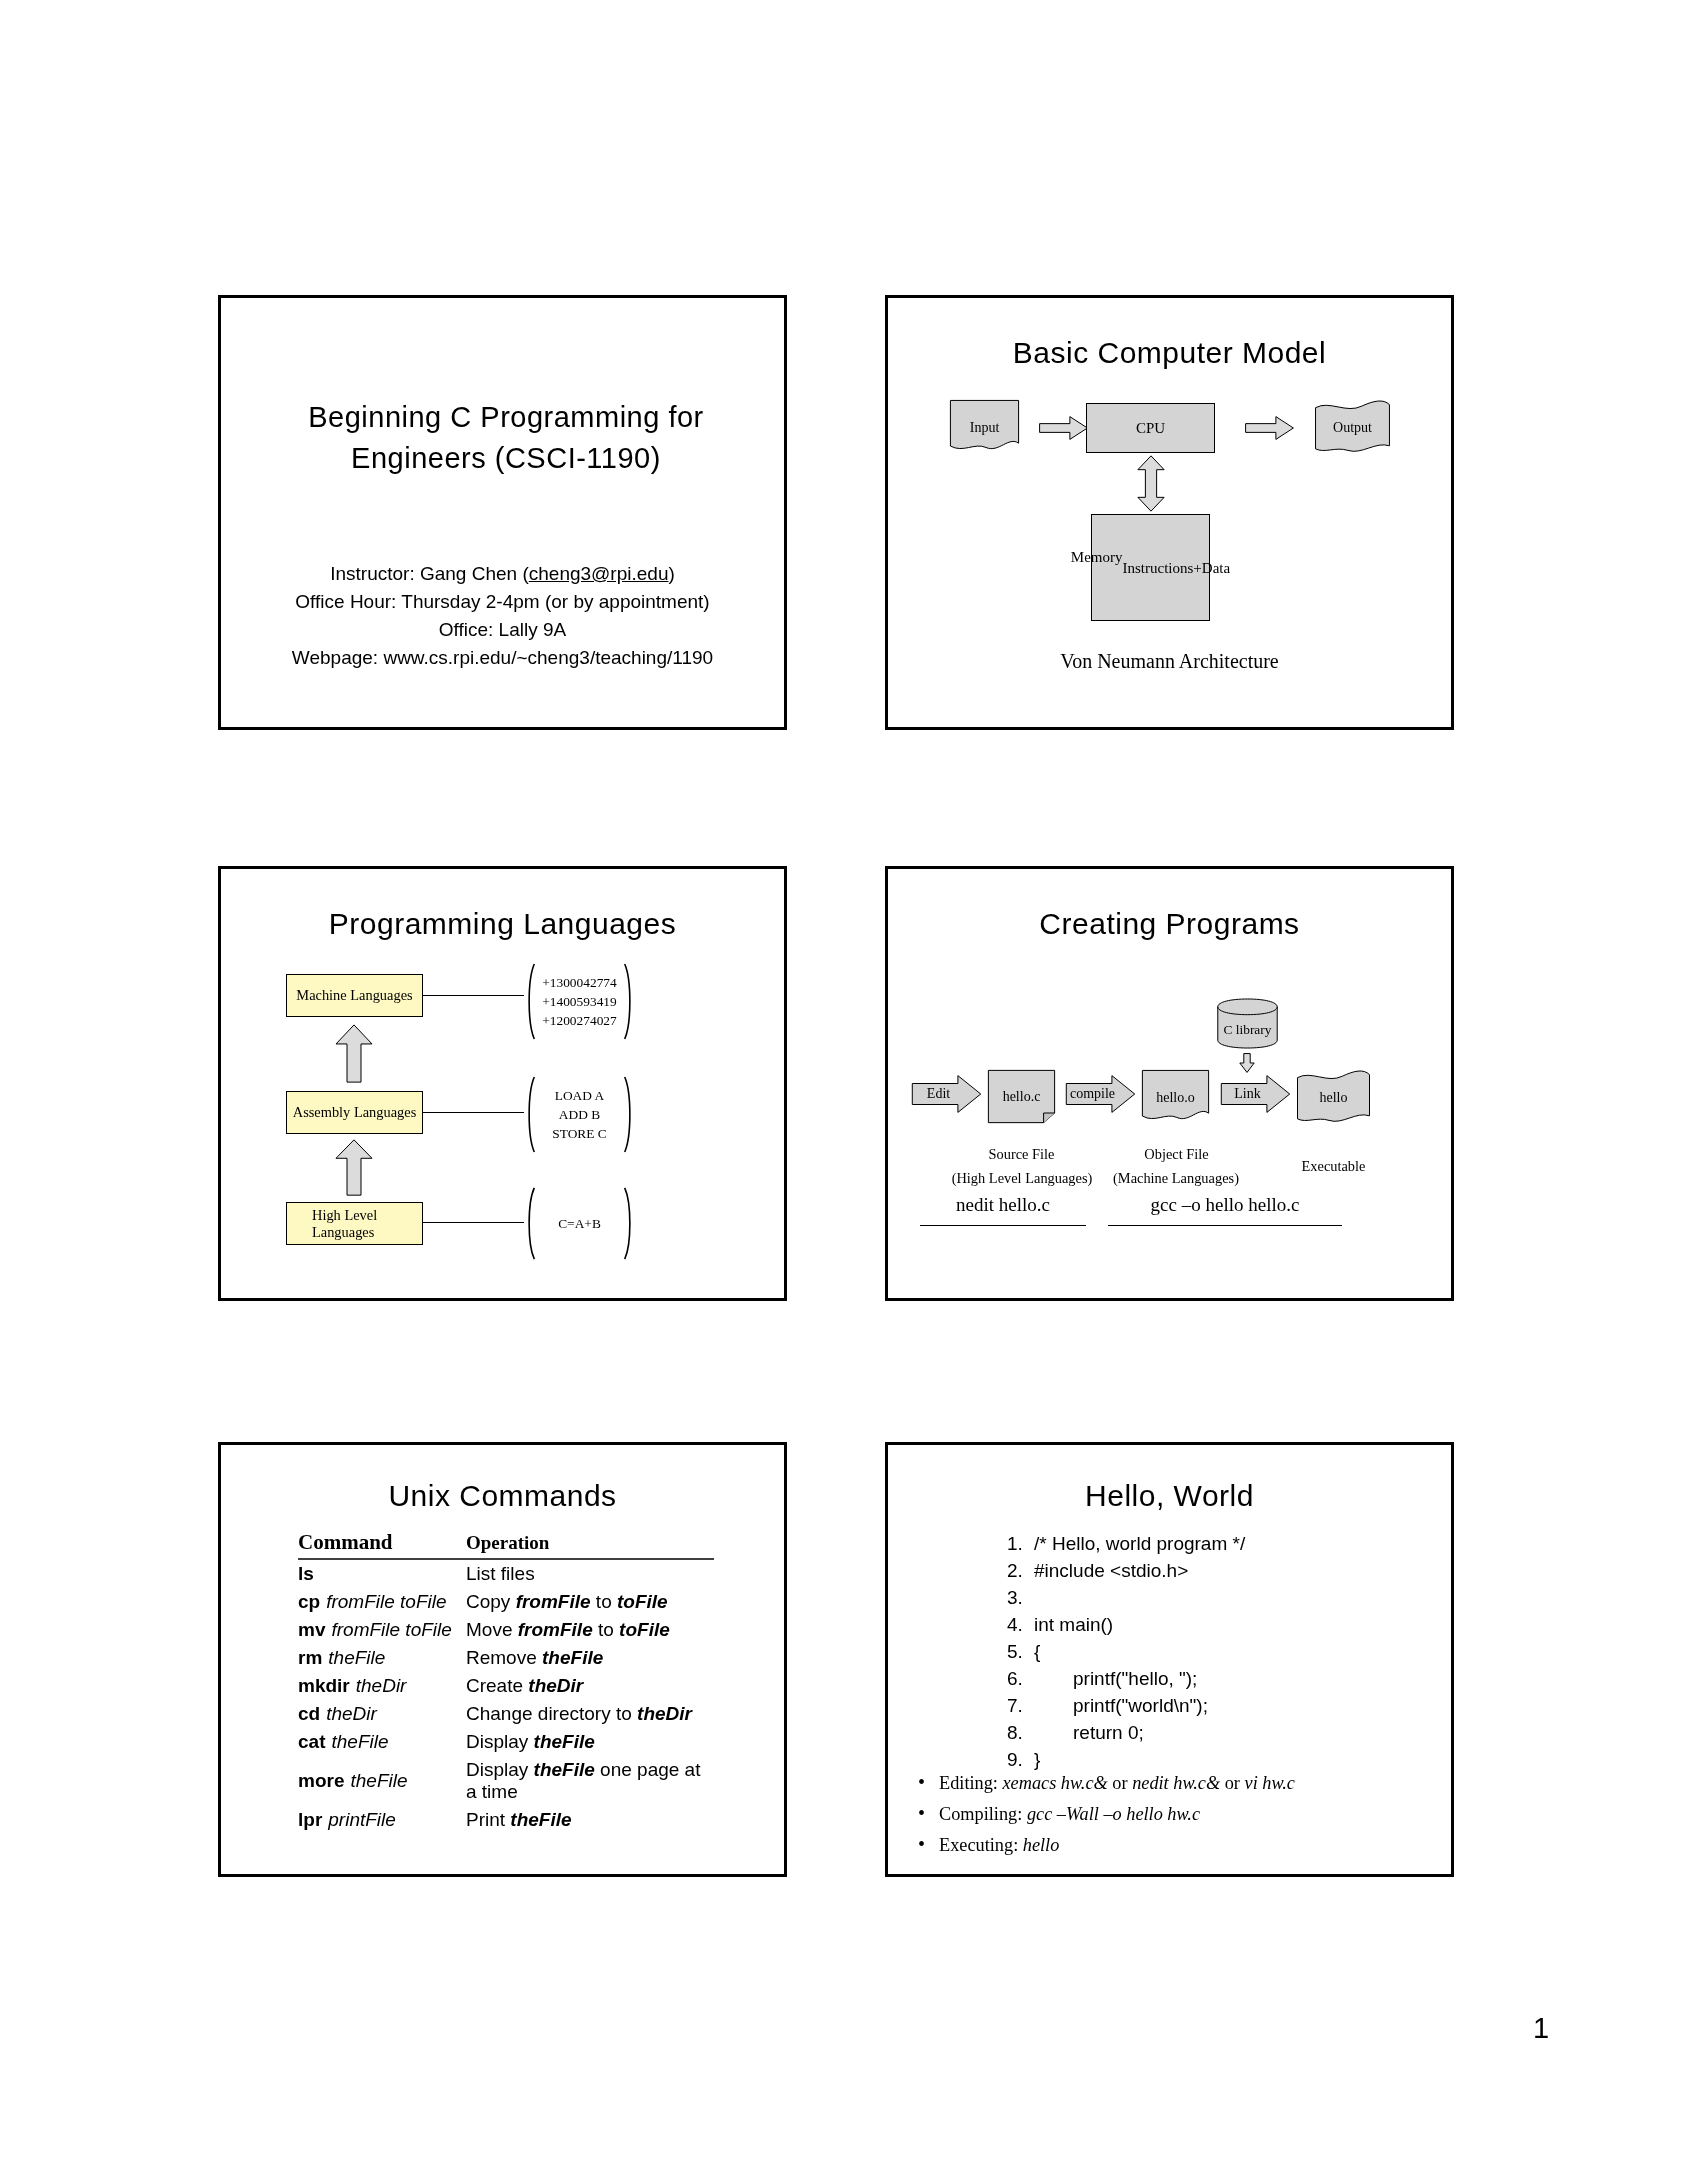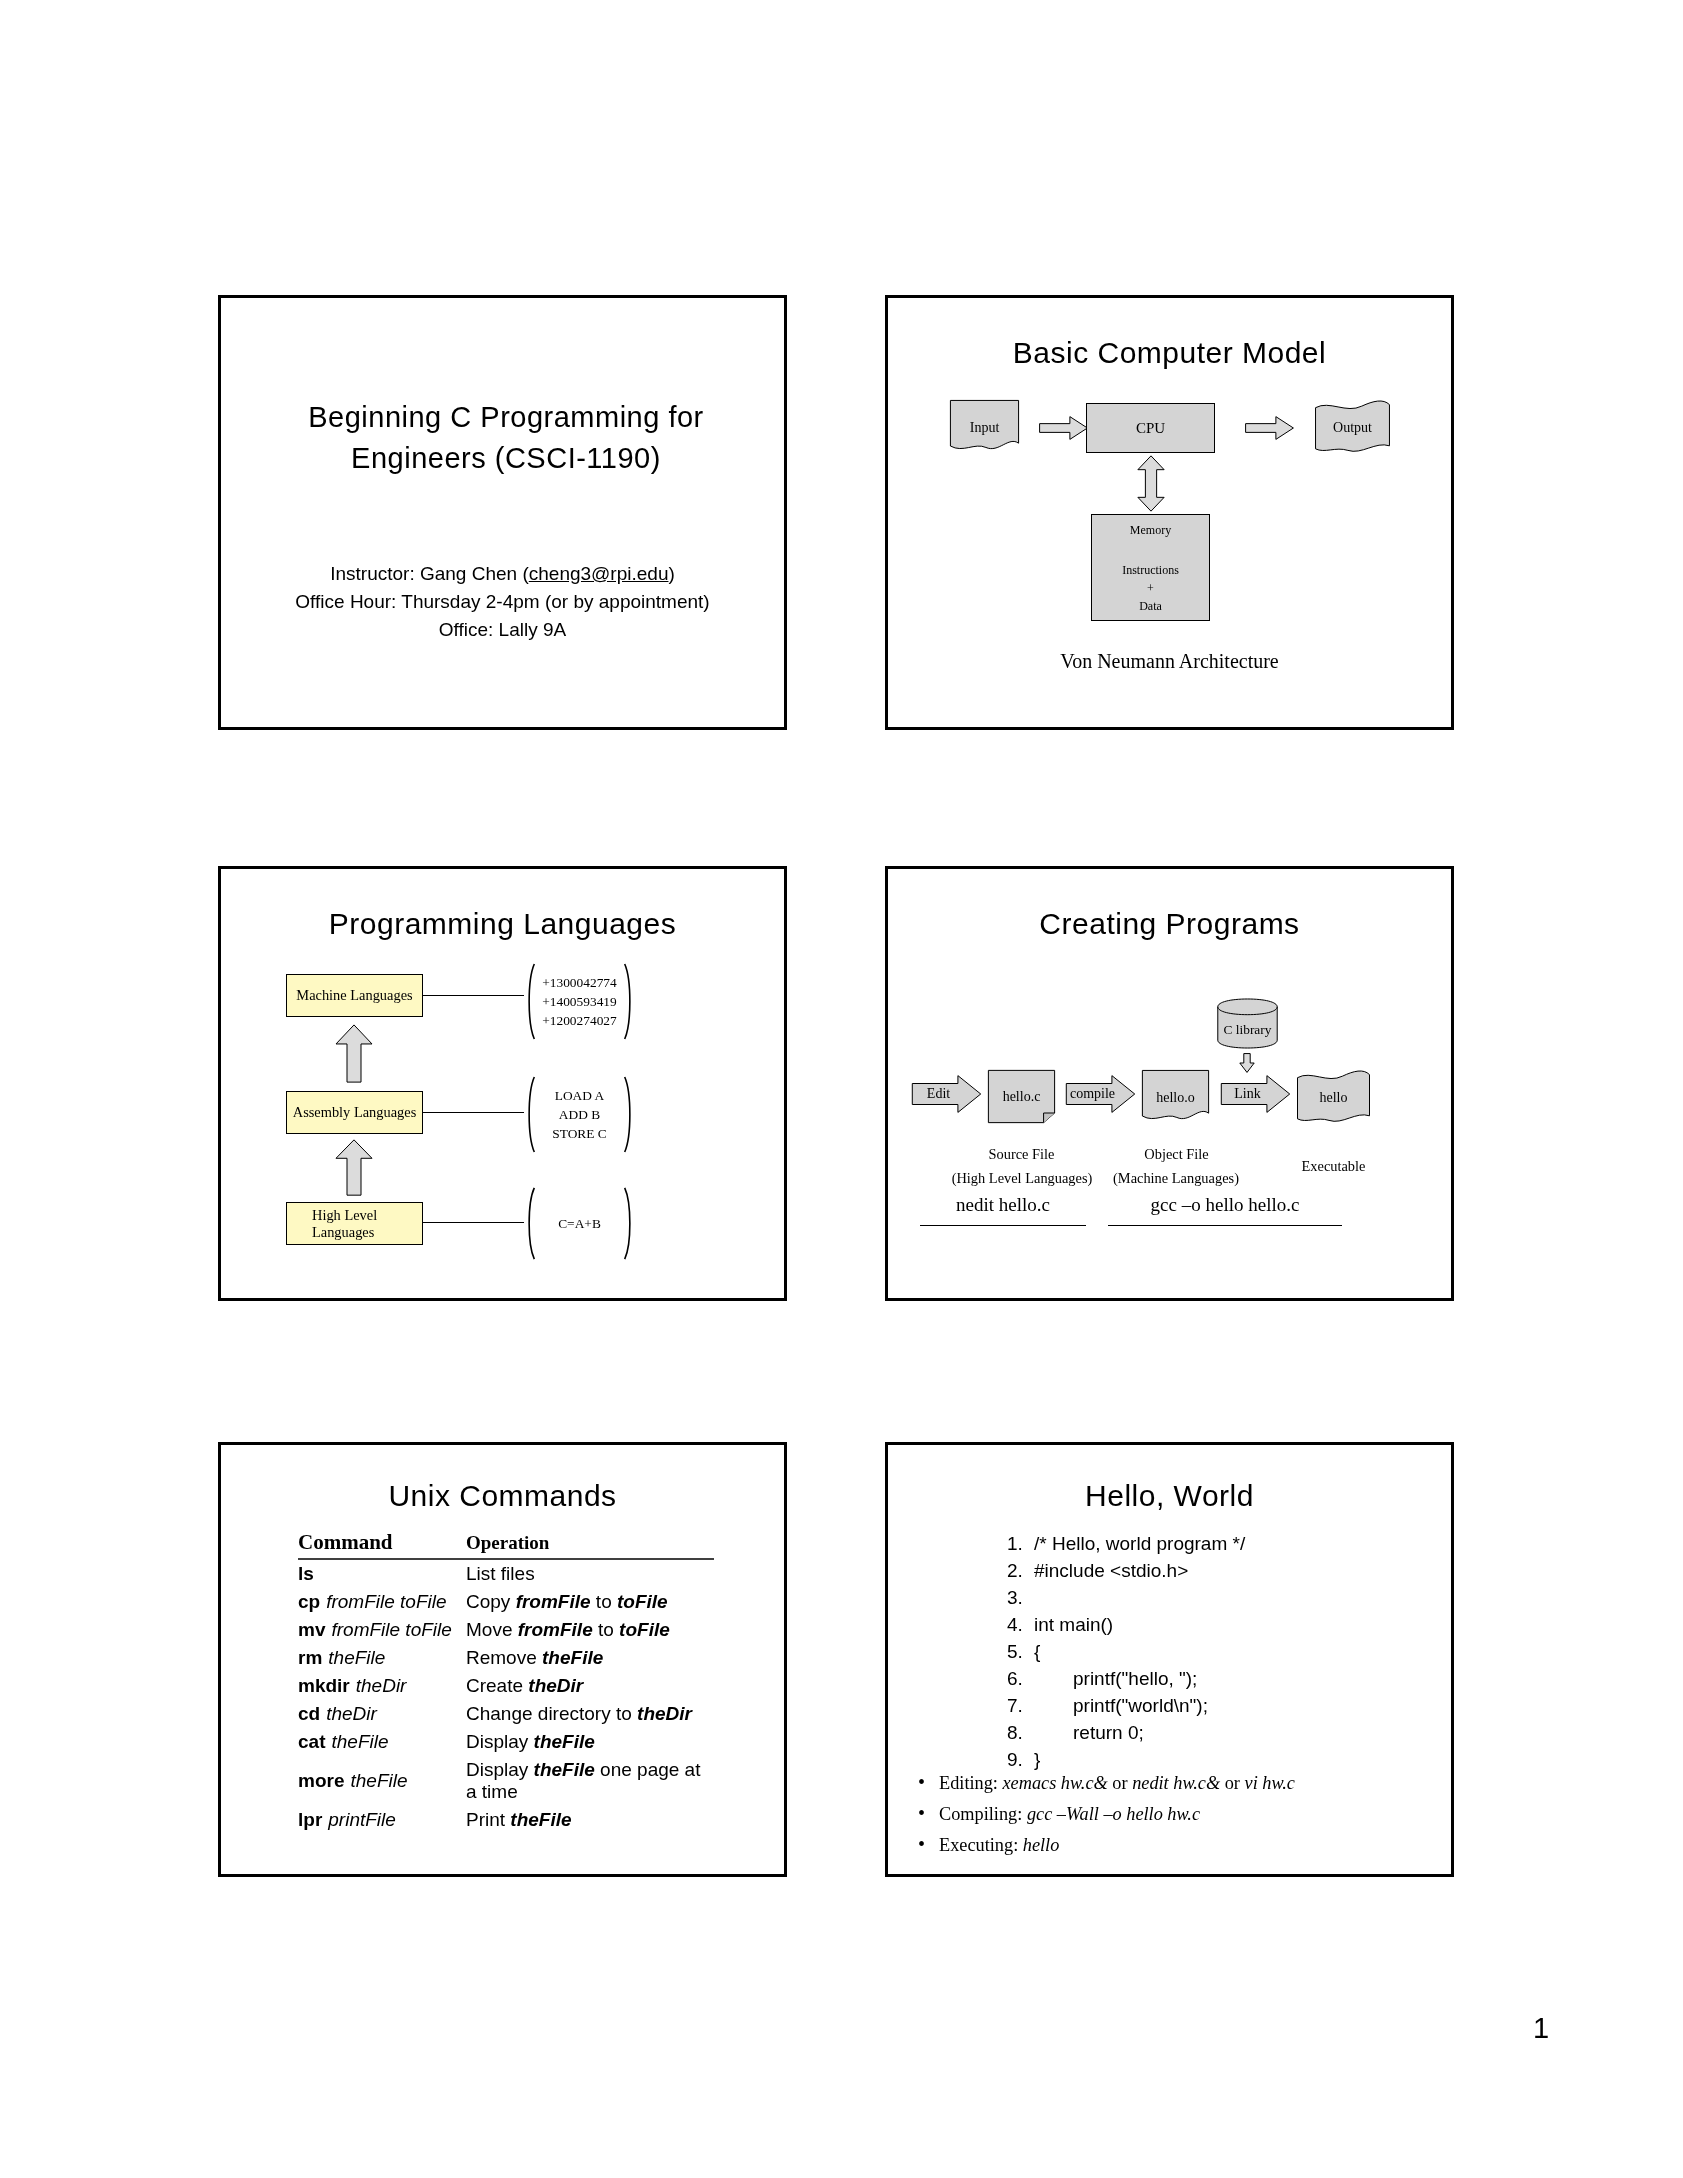--- a/index.html
+++ b/index.html
@@ -13,21 +13,21 @@
   .t1{top:99px;left:67px;width:436px;font-size:29px;line-height:41px;}
   .info{position:absolute;top:262px;left:10px;right:10px;text-align:center;
         font-size:19px;line-height:28px;}
   .u{text-decoration:underline;}
   
   .node{position:absolute;display:flex;align-items:center;justify-content:center;}
   .node svg{position:absolute;left:0;top:0;width:100%;height:100%;}
   .node .lbl{position:relative;font-family:"Liberation Serif",serif;}
   .hline{position:absolute;height:0;border-top:1px solid #000;}
   
-  .memlines{display:flex;flex-direction:column;align-items:center;font-size:12px;line-height:18px;}
+  .memlines{display:flex;flex-direction:row;align-items:center;font-size:15px;line-height:18px;}
   .memlines .m0{margin-bottom:22px;}
   .caption2{position:absolute;top:352px;left:0;right:0;text-align:center;font-size:20px;}
   
   .lvlbox{position:absolute;width:137px;height:43px;background:#fef9c3;border:1px solid #000;
           box-sizing:border-box;display:flex;align-items:center;justify-content:center;
           font-family:"Liberation Serif",serif;font-size:14.4px;}
   .brk{position:absolute;width:111px;display:flex;align-items:stretch;}
   .brk svg{width:12px;flex:0 0 12px;}
   .brklines{flex:1;display:flex;flex-direction:column;justify-content:center;text-align:center;
             font-family:"Liberation Serif",serif;font-size:13.4px;line-height:19px;}
@@ -61,20 +61,21 @@
 <body>
 
 <div id="page">
 
   <section class="slide" style="left:218px;top:295px;">
     <div class="title t1">Beginning C Programming for Engineers (CSCI-1190)</div>
     <div class="info">
       <div><span>Instructor: Gang Chen (</span><span class="u">cheng3@rpi.edu</span><span>)</span></div>
       <div>Office Hour: Thursday 2-4pm (or by appointment)</div>
       <div>Office: Lally 9A</div>
+      <div>Webpage: www.cs.rpi.edu/~cheng3/teaching/1190</div>
     </div>
   </section>
 
   <section class="slide" style="left:885px;top:295px;">
     <div class="title" style="top:38px;">Basic Computer Model</div>
 
     <div class="node" style="left:61px;top:101px;width:71px;height:57px;">
       <svg viewBox="0 0 100 80" preserveAspectRatio="none">
         <path d="M2,2 H98 V62 C84,52 70,76 52,68 C36,61 20,76 2,66 Z" fill="#d4d4d4" stroke="#000" vector-effect="non-scaling-stroke"></path>
       </svg>

